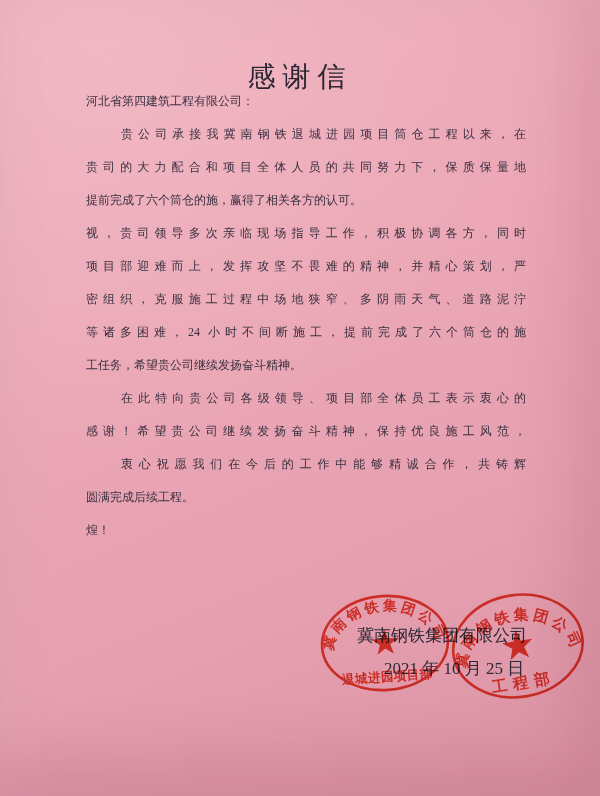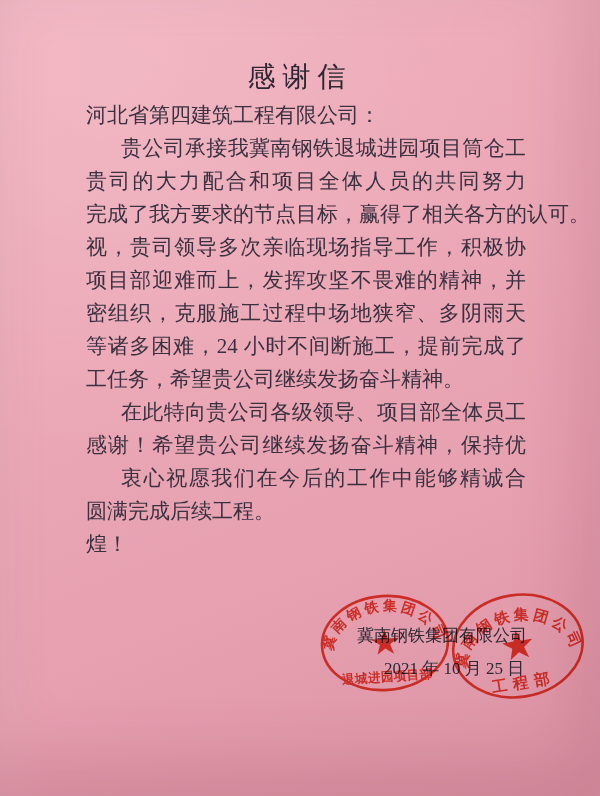--- a/index.html
+++ b/index.html
@@ -19,23 +19,23 @@
       inset 14px 14px 50px rgba(255,255,255,.07);
     color:#3a3040;
   }
   .title {
     position:absolute; left:0; top:58px;
     width:600px; text-align:center;
     font-size:28px; font-weight:normal;
     letter-spacing:7px; color:#2d2632;
   }
   .body-block {
-    position:absolute; left:86px; top:99px;
+    position:absolute; left:86px; top:85px;
     width:440px;
-    font-size:21px; line-height:33px;
+    font-size:12px; line-height:33px;
     color:#3a3040;
   }
   .line { height:33px; white-space:nowrap; }
   .line.fill { text-align:justify; text-align-last:justify; white-space:normal; overflow:hidden; }
   .line.indent { padding-left:35px; }
   .line.indent.fill { text-indent:0; }
   .signature {
     position:absolute; left:356px; top:624px;
     width:172px; text-align:center;
     font-size:17px; color:#2e2834;
@@ -63,21 +63,21 @@
 <body>
 
 <div class="paper">
 
   <div class="title">感谢信</div>
 
   <div class="body-block">
     <div class="line">河北省第四建筑工程有限公司：</div>
     <div class="line indent fill">贵公司承接我冀南钢铁退城进园项目筒仓工程以来，在</div>
     <div class="line fill">贵司的大力配合和项目全体人员的共同努力下，保质保量地</div>
-    <div class="line">完成了我方要求的节点目标，赢得了相关各方的认可。</div>
+    <div class="line">提前完成了六个筒仓的施，赢得了相关各方的认可。</div>
     <div class="line fill">视，贵司领导多次亲临现场指导工作，积极协调各方，同时</div>
     <div class="line fill">项目部迎难而上，发挥攻坚不畏难的精神，并精心策划，严</div>
     <div class="line fill">密组织，克服施工过程中场地狭窄、多阴雨天气、道路泥泞</div>
     <div class="line fill">等诸多困难，24 小时不间断施工，提前完成了六个筒仓的施</div>
     <div class="line">工任务，希望贵公司继续发扬奋斗精神。</div>
     <div class="line indent fill">在此特向贵公司各级领导、项目部全体员工表示衷心的</div>
     <div class="line fill">感谢！希望贵公司继续发扬奋斗精神，保持优良施工风范，</div>
     <div class="line indent fill">衷心祝愿我们在今后的工作中能够精诚合作，共铸辉</div>
     <div class="line">圆满完成后续工程。</div>
     <div class="line">煌！</div>

